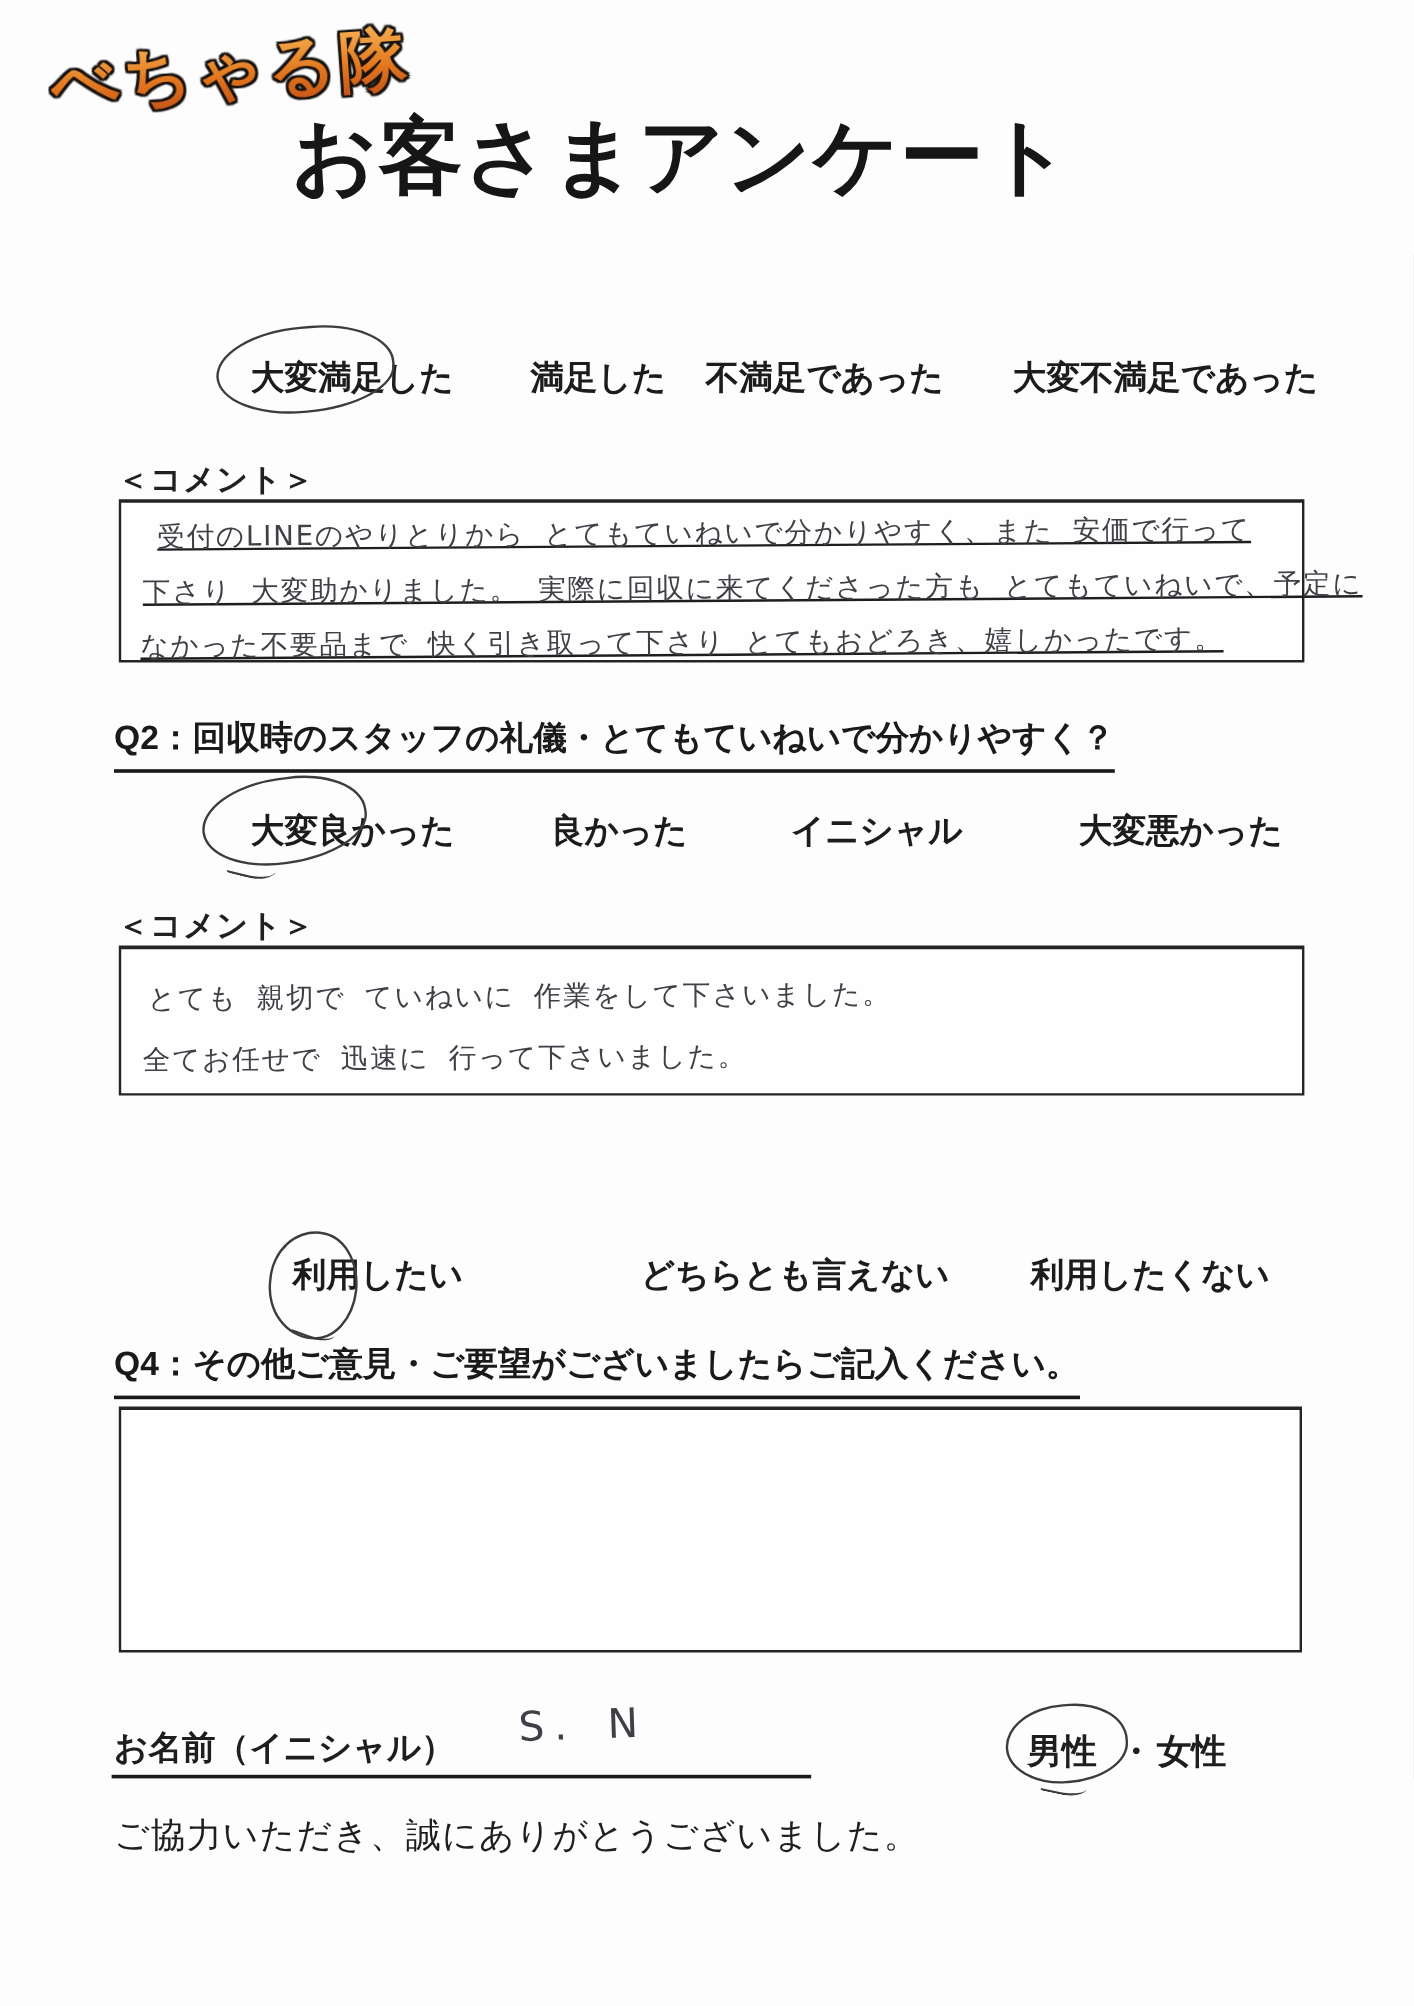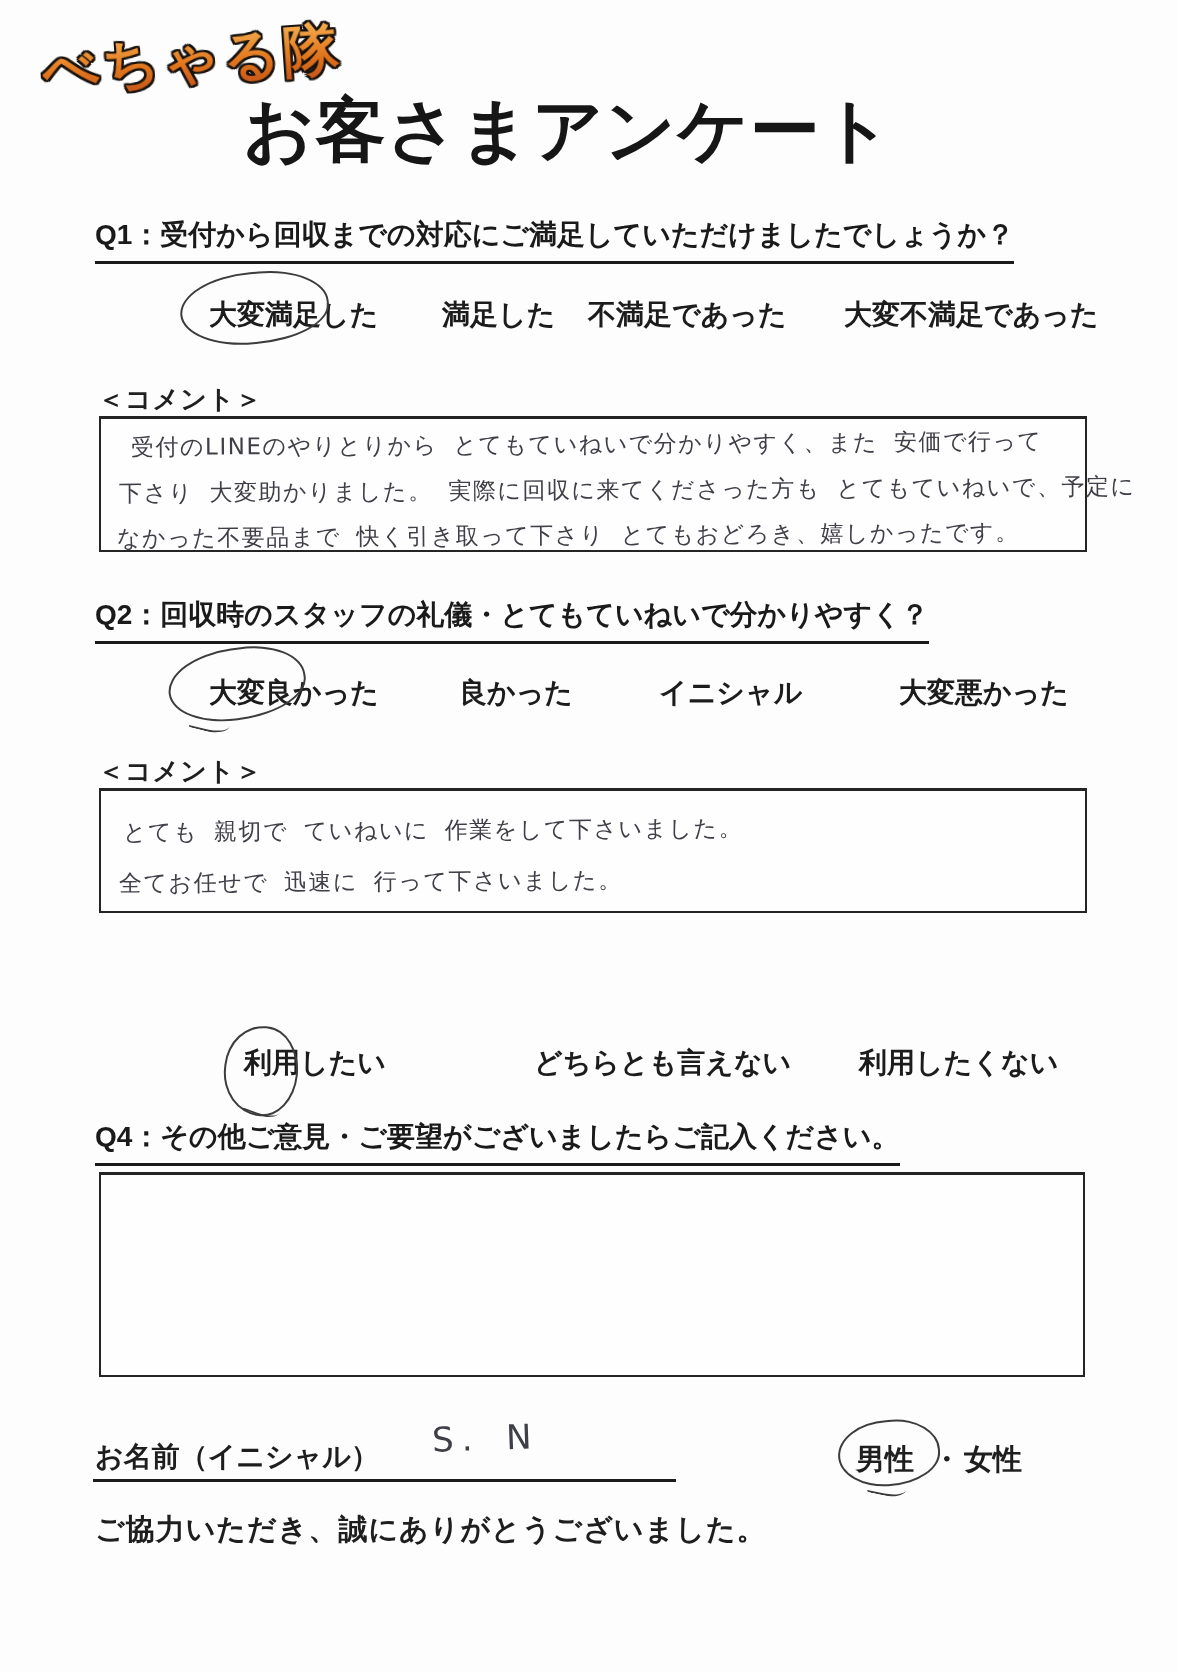--- a/index.html
+++ b/index.html
@@ -72,43 +72,42 @@
     letter-spacing:1.5px;
     word-spacing:7px;
     white-space:nowrap;
   }
   .hw-line{font-size:23px;transform:rotate(-0.4deg);transform-origin:left;}
 
   
   .name-label{font-size:28px;font-weight:600;white-space:nowrap;}
   .name-underline{background:#1c1c1c;}
   .gender{font-size:29px;font-weight:600;white-space:nowrap;}
-  .closing{font-size:29px;font-weight:700;white-space:nowrap;letter-spacing:1px;}
+  .closing{font-size:29px;font-weight:400;white-space:nowrap;letter-spacing:1px;}
 </style>
 </head>
 <body>
 
 <div class="page">
 
   <div class="abs logo">べちゃる隊</div>
 
   <div class="abs title">お客さまアンケート</div>
 
-  <div class="abs q-heading" style="left:95px;top:216px;">Q1：受付から回収までの対応にご満足していただけましたでしょうか？</div>
 
   <div class="abs option" style="left:165px;top:296px;">大変満足した</div>
   <div class="abs option" style="left:398px;top:296px;">満足した</div>
   <div class="abs option" style="left:544px;top:296px;">不満足であった</div>
   <div class="abs option" style="left:800px;top:296px;text-align:right;">大変不満足であった</div>
 
   <div class="abs sel-circle" style="left:180px;top:272px;width:145px;height:68px;transform:rotate(-5deg);"></div>
 
   <div class="abs comment-label" style="left:98px;top:382px;">＜コメント＞</div>
 
-  <div class="abs comment-box" style="left:99px;top:416px;width:988px;height:136px;padding:10px 14px 0 30px;">
+  <div class="abs comment-box" style="left:99px;top:416px;width:988px;height:136px;padding:10px 14px 0 30px;text-decoration:underline;">
     <div class="handwriting hw-line" style="margin-top:3px;">受付のLINEのやりとりから とてもていねいで分かりやすく、また 安価で行って</div>
     <div class="handwriting hw-line" style="margin-top:15px;margin-left:-12px;">下さり 大変助かりました。 実際に回収に来てくださった方も とてもていねいで、予定に</div>
     <div class="handwriting hw-line" style="margin-top:14px;margin-left:-14px;">なかった不要品まで 快く引き取って下さり とてもおどろき、嬉しかったです。</div>
   </div>
 
   <div class="abs q-heading" style="left:95px;top:596px;">Q2：回収時のスタッフの礼儀・とてもていねいで分かりやすく？</div>
 
   <div class="abs option" style="left:165px;top:674px;text-align:center;">大変良かった</div>
   <div class="abs option" style="left:415px;top:674px;">良かった</div>
   <div class="abs option" style="left:615px;top:674px;">イニシャル</div>

